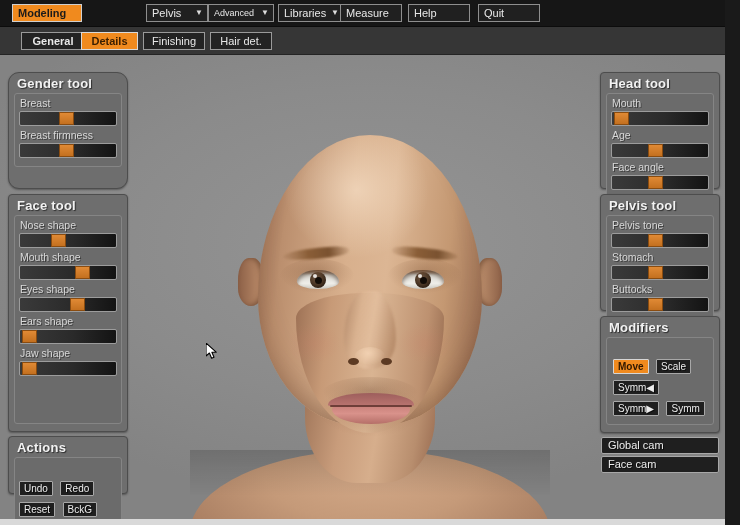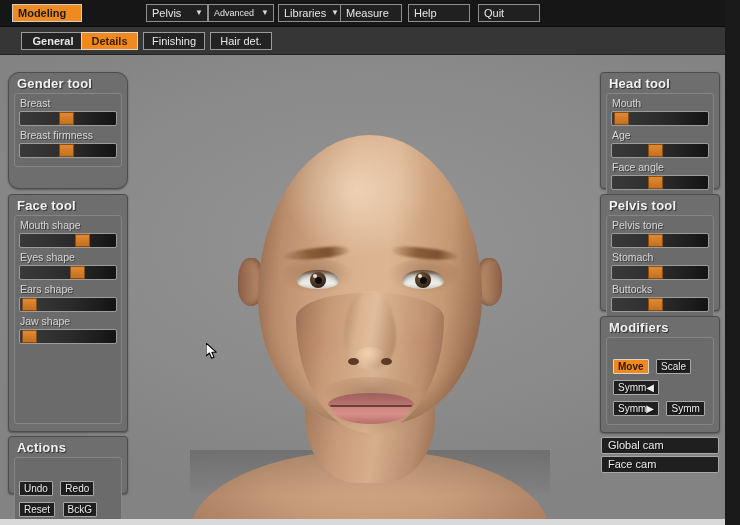--- a/index.html
+++ b/index.html
@@ -418,20 +418,26 @@
           <div class="knob" style="left: 39px;"></div>
         </div>
       </div>
     </div>
   </div>
 
   <div class="panel" style="left:8px;top:194px;width:120px;height:238px;">
     <div class="panel-title">Face tool</div>
     <div class="panel-body" style="height:209px;">
       <div>
+        <div class="ctl-label">Nose shape</div>
+        <div class="slider">
+          <div class="knob" style="left: 31px;"></div>
+        </div>
+      </div>
+      <div>
         <div class="ctl-label">Mouth shape</div>
         <div class="slider">
           <div class="knob" style="left: 55px;"></div>
         </div>
       </div>
       <div>
         <div class="ctl-label">Eyes shape</div>
         <div class="slider">
           <div class="knob" style="left: 50px;"></div>
         </div>

